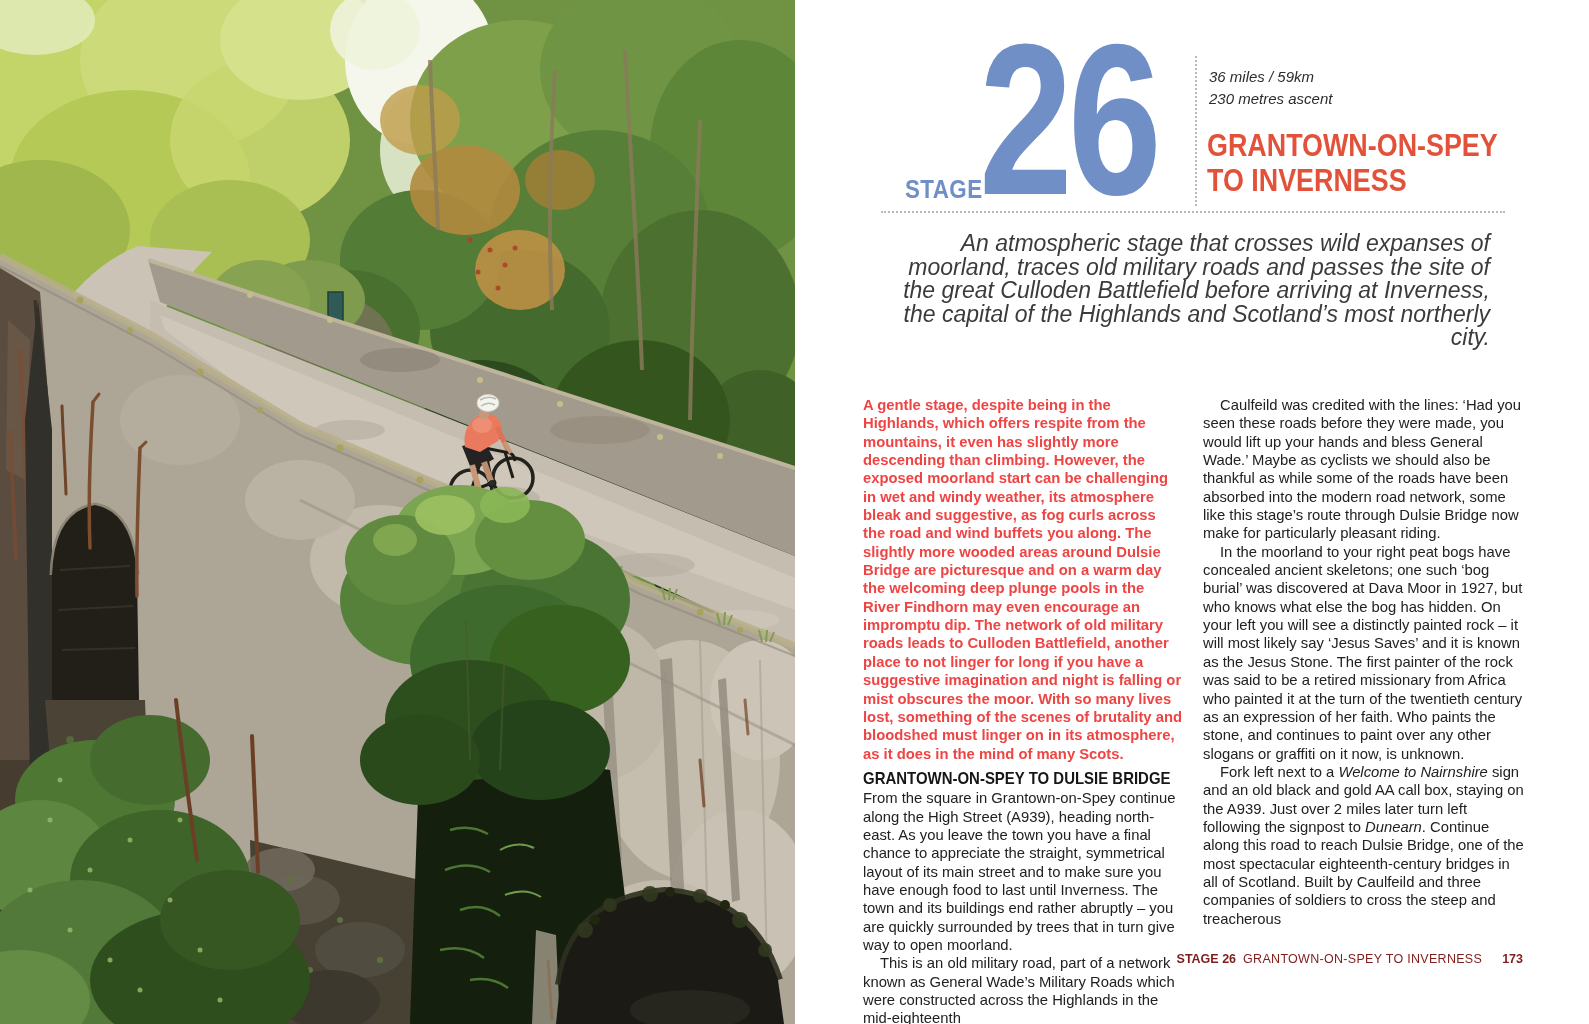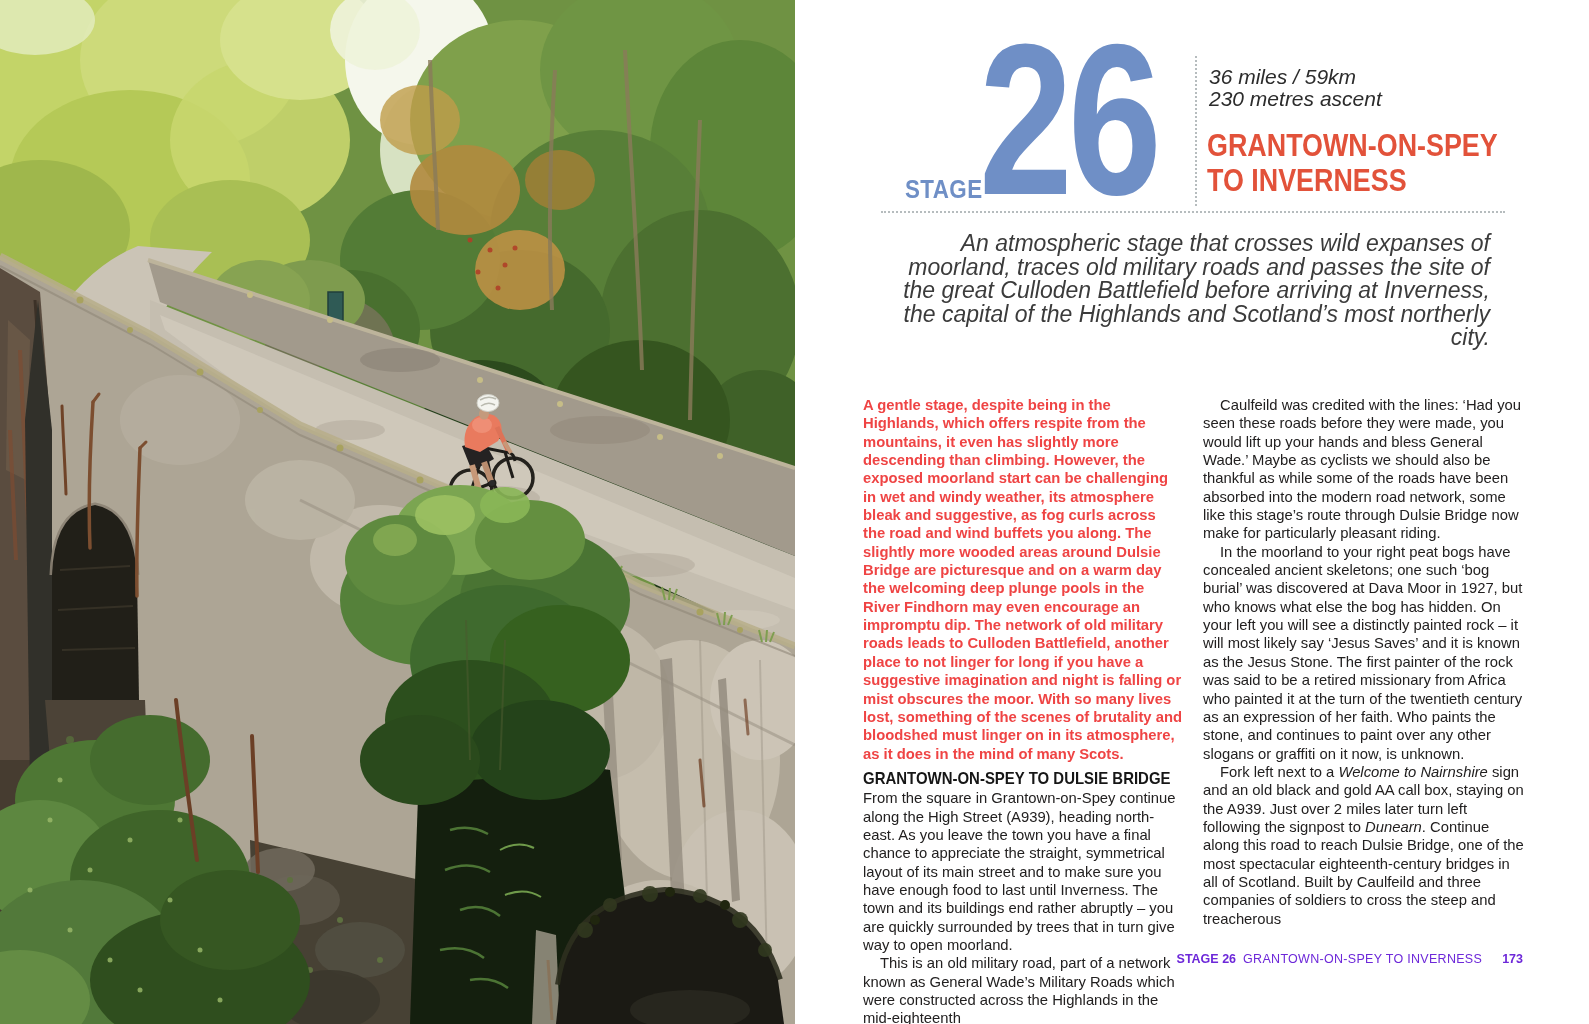--- a/index.html
+++ b/index.html
@@ -11,40 +11,40 @@
   .photo { position:absolute; left:0; top:0; width:795px; height:1024px; }
   .photo svg { display:block; }
   .content { position:absolute; left:795px; top:0; width:794px; height:1024px; }
 
   .stage-label { position:absolute; left:110px; top:174px; font-size:26px; font-weight:bold;
     color:var(--accent-blue); transform:scaleX(.86); transform-origin:left top; letter-spacing:.5px; }
   .stage-number { position:absolute; left:184px; top:3px; font-size:216px; line-height:1.08;
     font-weight:bold; color:var(--accent-blue); letter-spacing:-6px; transform:scaleX(.78);
     transform-origin:left top; }
   .v-divider { position:absolute; left:400px; top:56px; height:150px; border-left:2px dotted var(--rule-gray); }
-  .stats { position:absolute; left:414px; top:66px; font-style:italic; font-size:21px;
+  .stats { position:absolute; left:414px; top:66px; font-style:italic; font-size:15px;
     line-height:22px; color:#2c2c2c; }
   .route-title { position:absolute; left:412px; top:128px; color:var(--accent-orange);
     font-weight:bold; font-size:32px; line-height:35px; transform:scaleX(.84);
     transform-origin:left top; letter-spacing:0; }
   .h-rule { position:absolute; left:86px; top:211px; width:624px; border-top:2px dotted var(--rule-gray); }
   .intro { position:absolute; left:95px; top:232px; width:600px; text-align:right;
     font-style:italic; font-size:23px; line-height:23.5px; color:#3b3b3b; }
 
   .col { position:absolute; top:396px; font-size:14.8px; line-height:18.35px; color:var(--text-dark); }
   .col-left { left:68px; width:319px; }
   .col-right { left:408px; width:321px; }
   .col p { margin:0; }
   .col p.bold { font-weight:bold; color:#ef4444; }
   .col p.indent { text-indent:17px; }
   .col h3.subhead { margin:7px 0 1px 0; font-size:17px; font-weight:bold; color:#161616;
     transform:scaleX(.88); transform-origin:left center; white-space:nowrap; }
   .it { font-style:italic;margin-top:12px; }
 
-  .footer { position:absolute; right:66px; top:952px; font-size:12.5px; color:#6d28d9; white-space:nowrap; }
+  .footer { position:absolute; right:66px; top:952px; font-size:12.5px; color:#7f1d1d; white-space:nowrap; }
   .footer .b { font-weight:bold; }
   .footer .title-part { margin-left:7px; letter-spacing:.3px; }
   .footer .page-num { font-weight:bold; margin-left:20px; }
 </style>
 </head>
 <body>
 
 <div class="page" style="--accent-blue: #6f8fc6; --accent-orange: #e2523a; --rule-gray: #b6bcbe; --text-dark: #222020;">
 
   <div class="photo">

